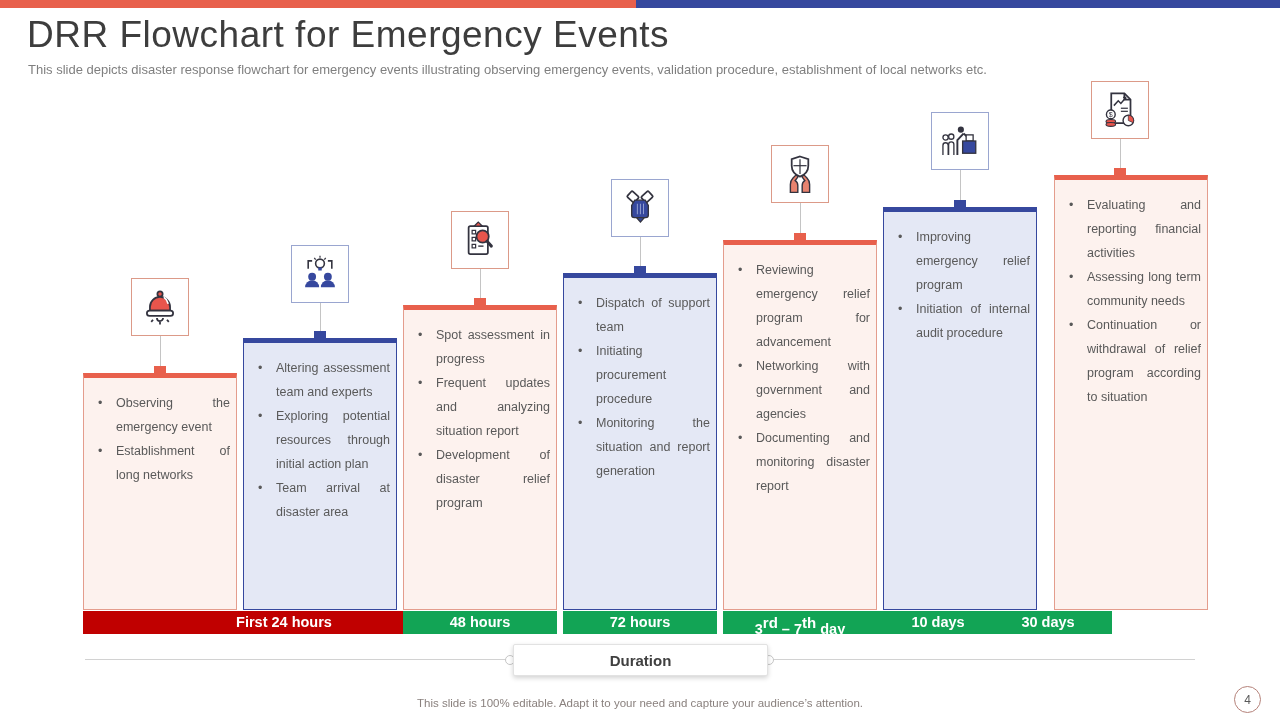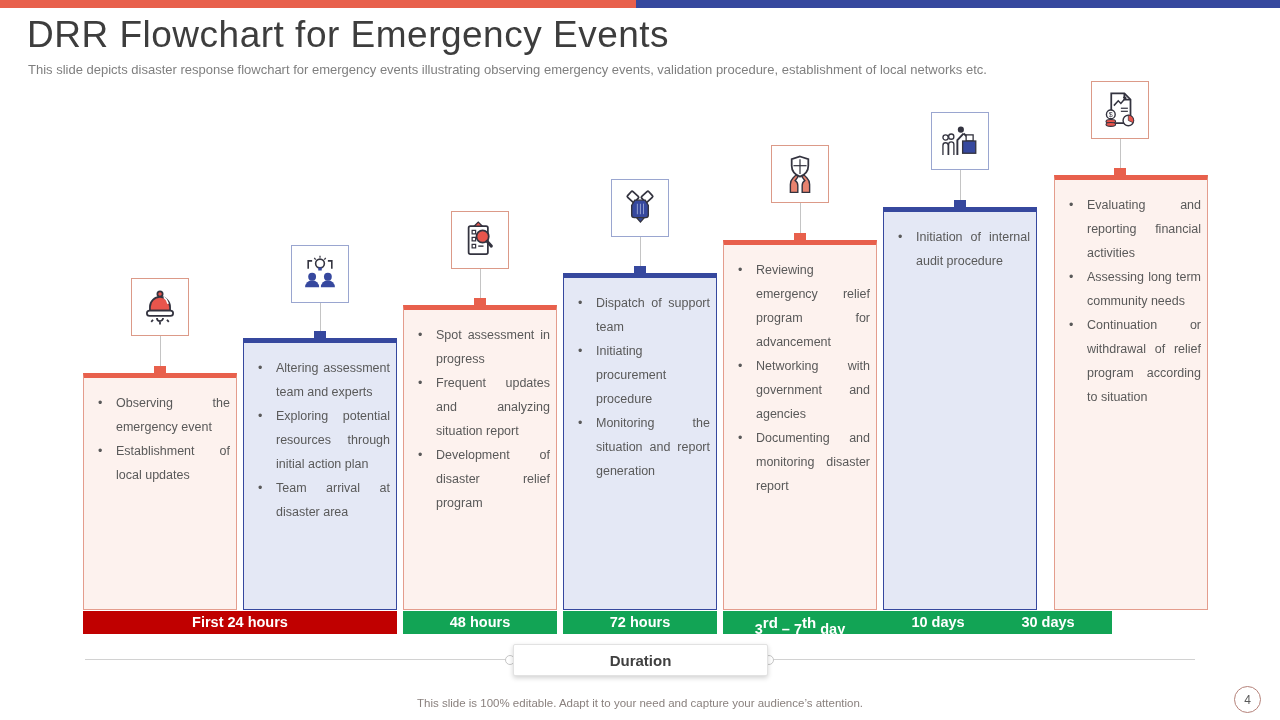--- a/index.html
+++ b/index.html
@@ -45,21 +45,21 @@
     position:relative; padding-left:24px; font-size:12.5px; line-height:24px;
     color:var(--tgray,#595959); text-align:justify;
   }
   .bullets li::before { content:"\2022"; position:absolute; left:6px; color:var(--tgray,#595959); }
 
   
   .band {
     position:absolute; top:611px; height:23px; line-height:23px;
     text-align:center; color:#ffffff; font-size:14.5px; font-weight:bold;
   }
-  .band-red   { background:var(--bandred,#c00000); }
+  .band-red   { background:var(--bandred,#c00000);padding-left:44px; }
   .band-green { background:var(--bandgreen,#12a455); }
   .band sup { font-size:15px; }
 
   
   .duration-line { position:absolute; left:85px; top:659px; width:1110px; height:1px; background:#d2d2d2; }
   .duration-circle {
     position:absolute; top:655px; width:8px; height:8px; border-radius:50%;
     background:#fff; border:1px solid #c6c6c6; box-sizing:content-box;
   }
   .dc-left  { left:505px; }
@@ -106,21 +106,21 @@
               <line x1="24" y1="41" x2="24" y2="44" stroke="#33333f" stroke-width="2"></line>
               <line x1="16" y1="38.5" x2="14" y2="41" stroke="#33333f" stroke-width="2"></line>
               <line x1="32" y1="38.5" x2="34" y2="41" stroke="#33333f" stroke-width="2"></line>
             </svg>
           </span>
     </div>
     <div class="connector-line" style="top: 336px; height: 37px;"></div>
     <div class="content-box" style="top: 373px; height: 237px;">
       <ul class="bullets">
             <li>Observing the emergency event</li>
-            <li>Establishment of local updates</li>
+            <li>Establishment of long networks</li>
           </ul>
     </div>
     <div class="connector-square" style="top: 366px;"></div>
   </div>
       <div class="column theme-blue" style="left: 243px; width: 154px;">
     <div class="icon-box" style="top: 245px;">
       <span class="icon">
             <svg viewBox="0 0 48 48">
               <circle cx="24" cy="12" r="5" fill="#fff" stroke="#33333f" stroke-width="1.8"></circle>
               <rect x="22" y="16.5" width="4" height="3.5" fill="#36489e"></rect>
@@ -235,20 +235,21 @@
               <path d="M21 40 v-17 l7 -7.5" fill="none" stroke="#33333f" stroke-width="2.2"></path>
               <path d="M28 15.5 l7 6" fill="none" stroke="#33333f" stroke-width="2.2"></path>
               <rect x="31" y="17" width="8" height="7" fill="#fff" stroke="#33333f" stroke-width="1.5"></rect>
               <rect x="27" y="24" width="15" height="14" fill="#36489e" stroke="#33333f" stroke-width="1.5"></rect>
             </svg>
           </span>
     </div>
     <div class="connector-line" style="top: 170px; height: 37px;"></div>
     <div class="content-box" style="top: 207px; height: 403px;">
       <ul class="bullets">
+            <li>Improving emergency relief program</li>
             <li>Initiation of internal audit procedure</li>
           </ul>
     </div>
     <div class="connector-square" style="top: 200px;"></div>
   </div>
       <div class="column theme-red" style="left: 1043px; width: 154px;">
     <div class="icon-box" style="top: 81px;">
       <span class="icon">
             <svg viewBox="0 0 48 48">
               <path d="M14 5 h15 l7 7 v27 h-22 z" fill="#fff" stroke="#33333f" stroke-width="2"></path>

